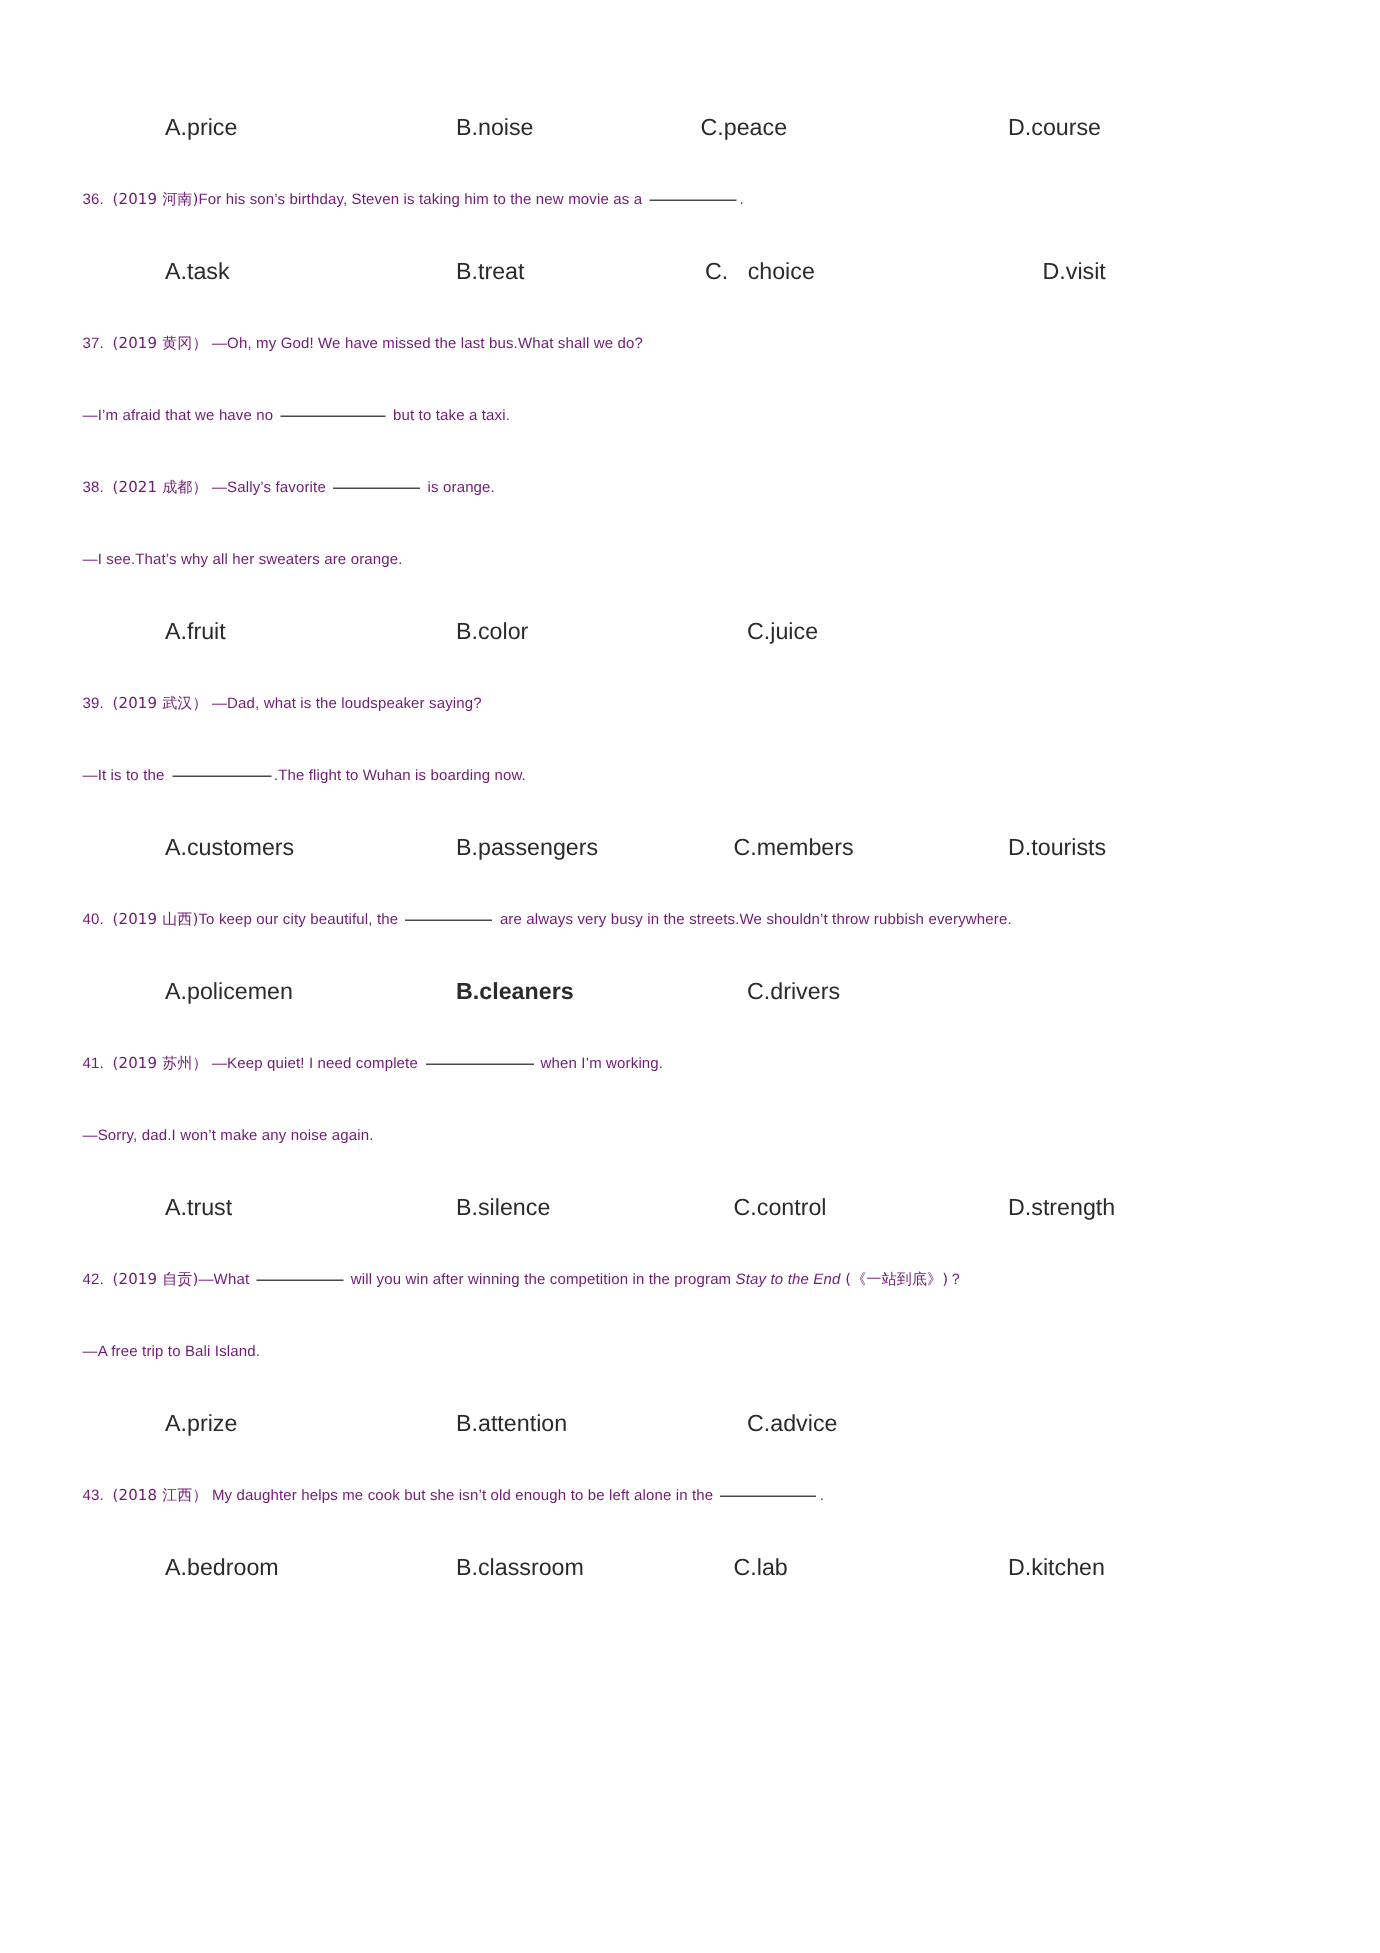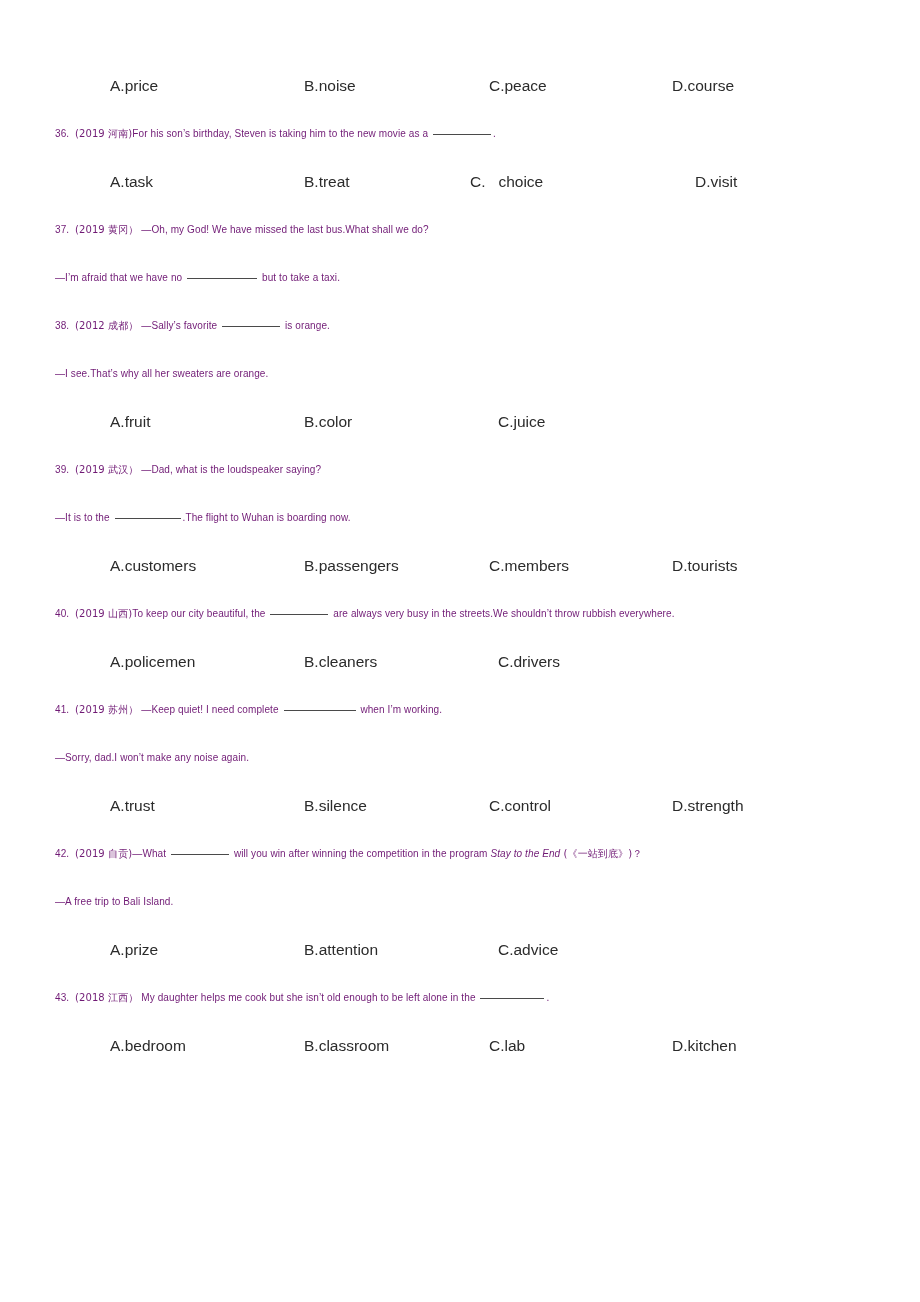--- a/index.html
+++ b/index.html
@@ -72,38 +72,38 @@
   }
 </style>
 </head>
 <body>
 
 <div class="page">
   <div id="content">
       <div class="options">
         <span class="opt" style="left: 55px;">A.price</span>
         <span class="opt" style="left: 249px;">B.noise</span>
-        <span class="opt" style="left: 434px;">C.peace</span>
+        <span class="opt" style="left: 412px;">C.peace</span>
         <span class="opt" style="left: 617px;">D.course</span>
       </div>
       <div class="block">
         <div class="line wrap"><span class="qnum">36.</span><span class="qnum">  </span><span class="tag cjk">(2019 河南)</span><span>For his son’s birthday, Steven is taking him to the new movie as a </span><span class="blank" style="width: 58px;"></span><span>.</span></div>
         <div class="options">
           <span class="opt" style="left: 55px;">A.task</span>
           <span class="opt" style="left: 249px;">B.treat</span>
           <span class="opt" style="left: 415px;">C.   choice</span>
           <span class="opt" style="left: 640px;">D.visit</span>
         </div>
       </div>
       <div class="block">
         <div class="line wrap"><span class="qnum">37.</span><span class="qnum">  </span><span class="tag cjk">(2019 黄冈）</span><span> —Oh, my God! We have missed the last bus.What shall we do?</span><span></span></div>
         <div class="line wrap"><span>—I’m afraid that we have no </span><span class="blank" style="width: 70px;"></span><span> but to take a taxi.</span></div>
       </div>
       <div class="block">
-        <div class="line wrap"><span class="qnum">38.</span><span class="qnum">  </span><span class="tag cjk">(2012 成都）</span><span> —Sally’s favorite </span><span class="blank" style="width: 58px;"></span><span> is orange.</span></div>
+        <div class="line wrap"><span class="qnum">38.</span><span class="qnum">  </span><span class="tag cjk">(2021 成都）</span><span> —Sally’s favorite </span><span class="blank" style="width: 58px;"></span><span> is orange.</span></div>
         <div class="line wrap"><span>—I see.That’s why all her sweaters are orange.</span><span></span></div>
         <div class="options">
           <span class="opt" style="left: 55px;">A.fruit</span>
           <span class="opt" style="left: 249px;">B.color</span>
           <span class="opt" style="left: 443px;">C.juice</span>
         </div>
       </div>
       <div class="block">
         <div class="line wrap"><span class="qnum">39.</span><span class="qnum">  </span><span class="tag cjk">(2019 武汉）</span><span> —Dad, what is the loudspeaker saying?</span><span></span></div>
         <div class="line wrap"><span>—It is to the </span><span class="blank" style="width: 66px;"></span><span>.The flight to Wuhan is boarding now.</span></div>
@@ -111,21 +111,21 @@
           <span class="opt" style="left: 55px;">A.customers</span>
           <span class="opt" style="left: 249px;">B.passengers</span>
           <span class="opt" style="left: 434px;">C.members</span>
           <span class="opt" style="left: 617px;">D.tourists</span>
         </div>
       </div>
       <div class="block">
         <div class="line wrap"><span class="qnum">40.</span><span class="qnum">  </span><span class="tag cjk">(2019 山西)</span><span>To keep our city beautiful, the </span><span class="blank" style="width: 58px;"></span><span> are always very busy in the streets.We shouldn’t throw rubbish everywhere.</span></div>
         <div class="options">
           <span class="opt" style="left: 55px;">A.policemen</span>
-          <span class="opt" style="left: 249px;">B.cleaners</span>
+          <span class="opt" style="left: 249px; font-weight: bold;">B.cleaners</span>
           <span class="opt" style="left: 443px;">C.drivers</span>
         </div>
       </div>
       <div class="block">
         <div class="line wrap"><span class="qnum">41.</span><span class="qnum">  </span><span class="tag cjk">(2019 苏州）</span><span> —Keep quiet! I need complete </span><span class="blank" style="width: 72px;"></span><span> when I’m working.</span></div>
         <div class="line wrap"><span>—Sorry, dad.I won’t make any noise again.</span><span></span></div>
         <div class="options">
           <span class="opt" style="left: 55px;">A.trust</span>
           <span class="opt" style="left: 249px;">B.silence</span>
           <span class="opt" style="left: 434px;">C.control</span>

